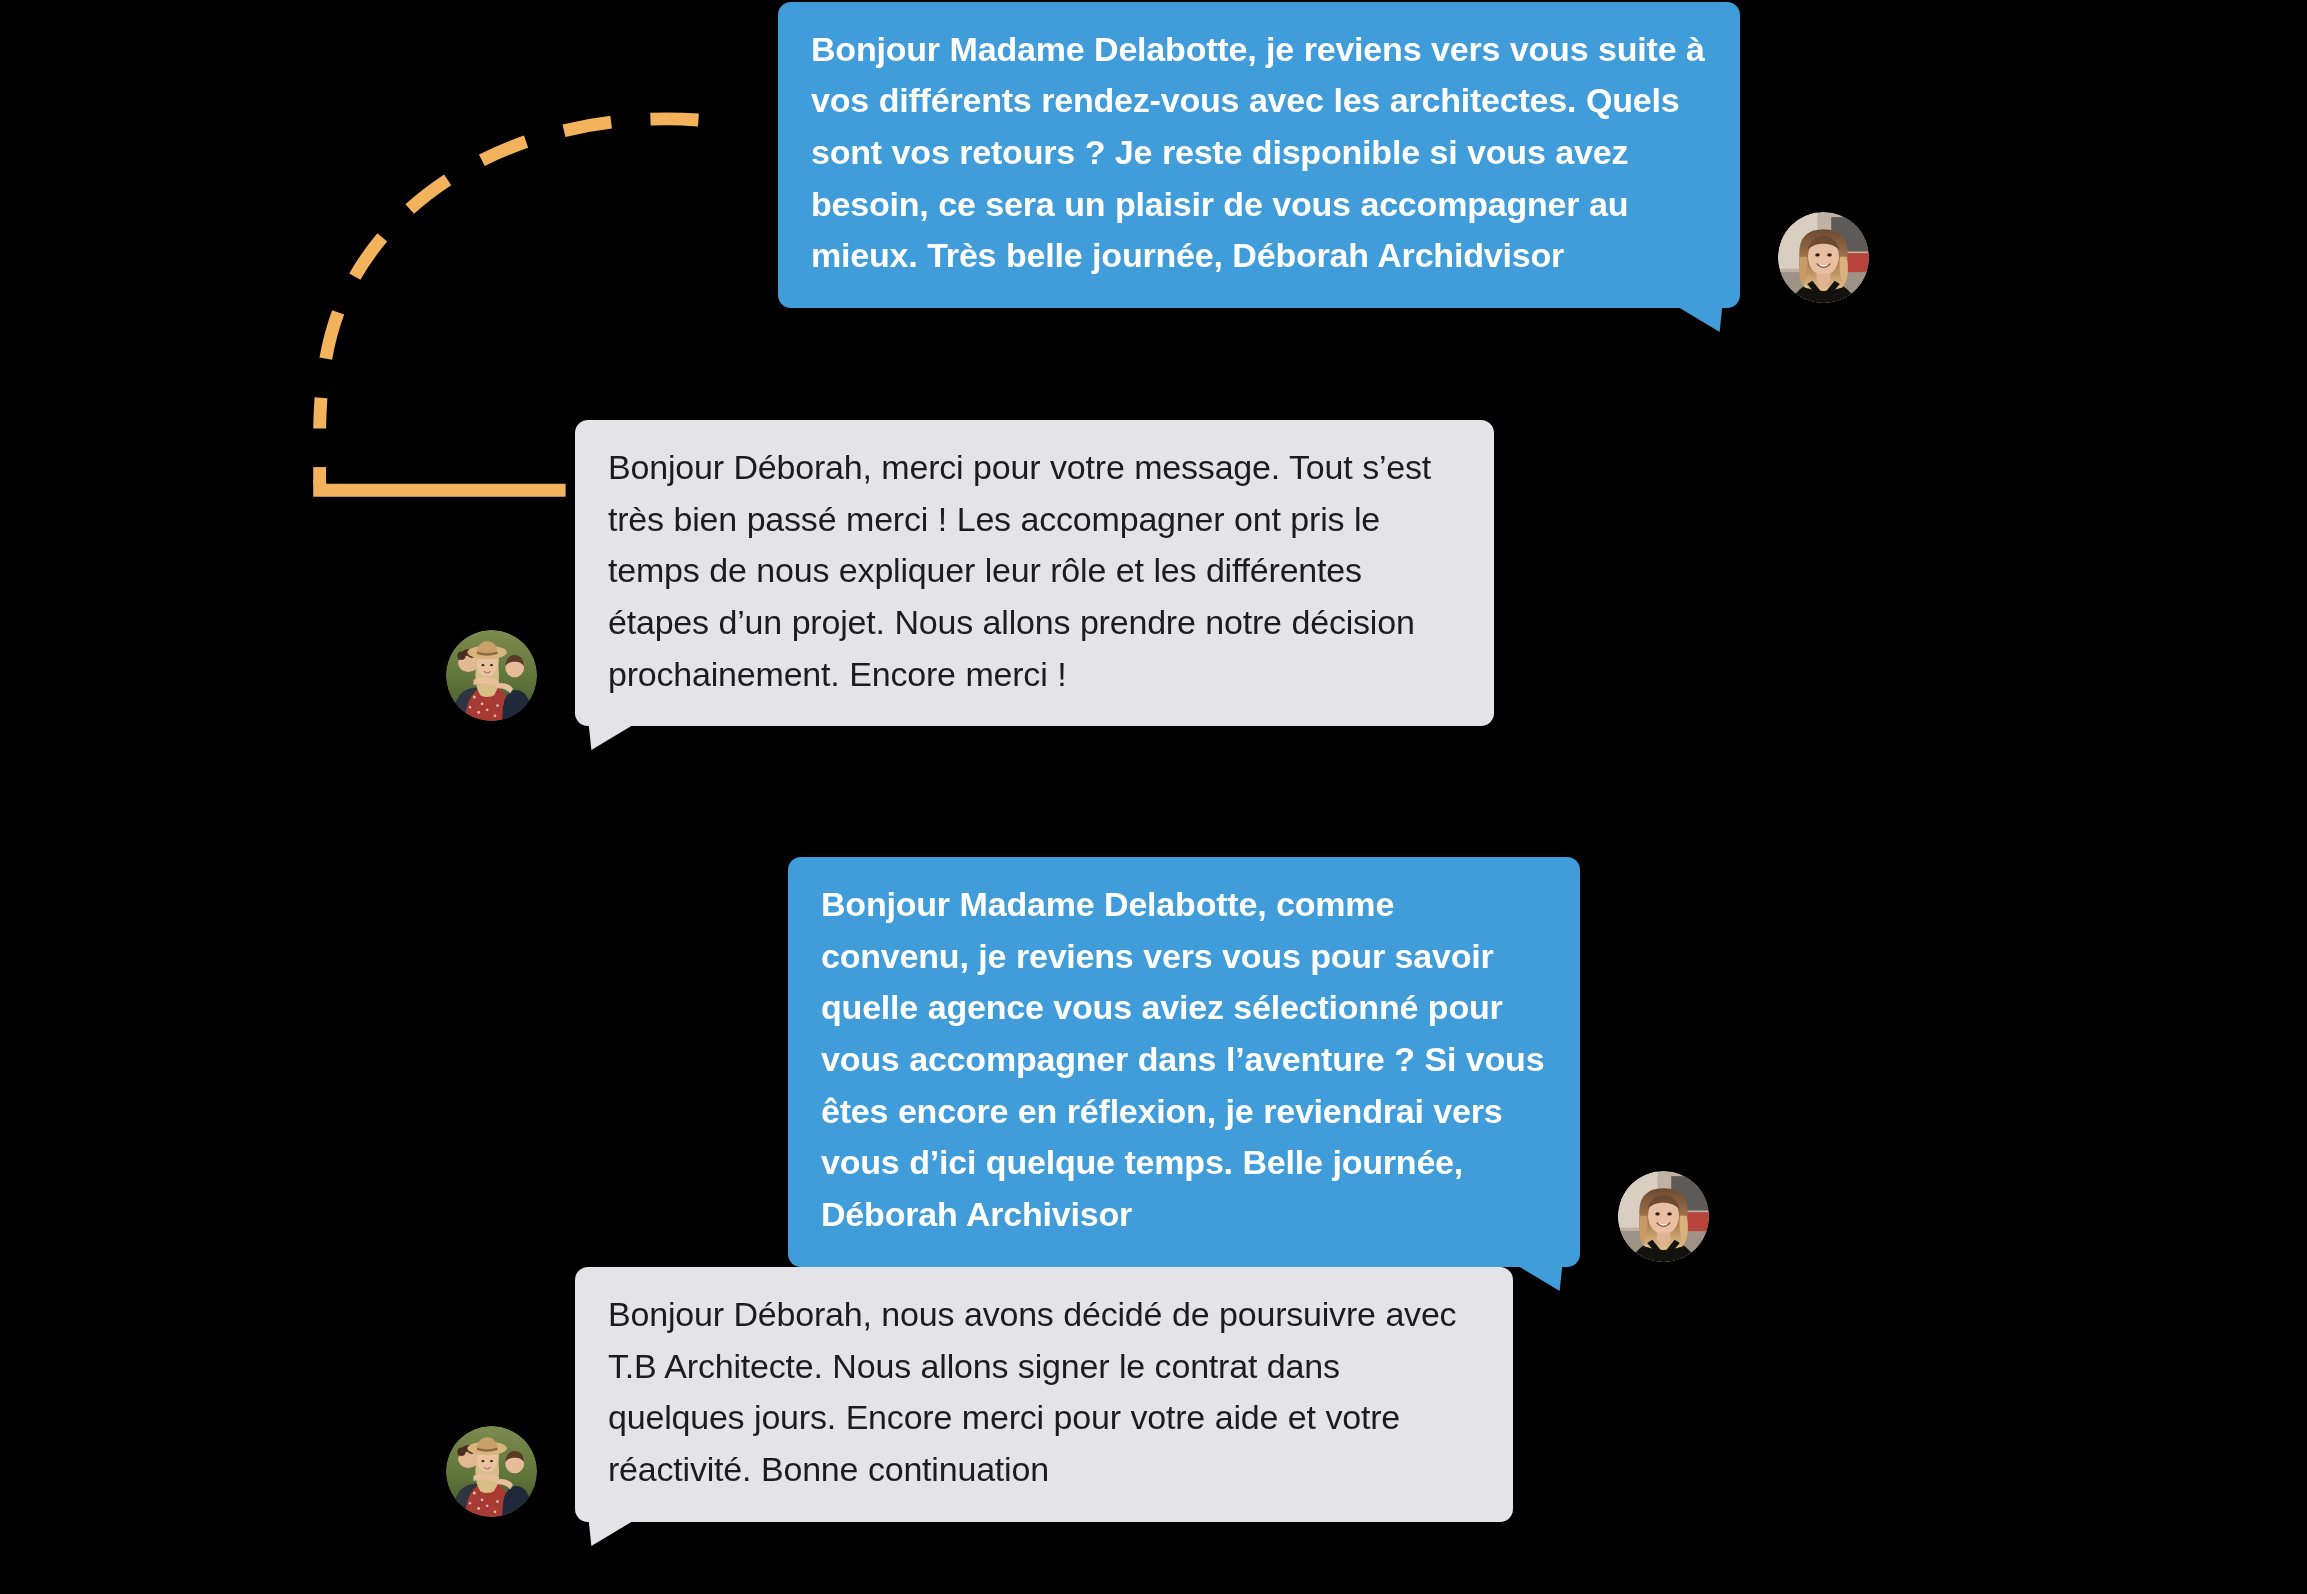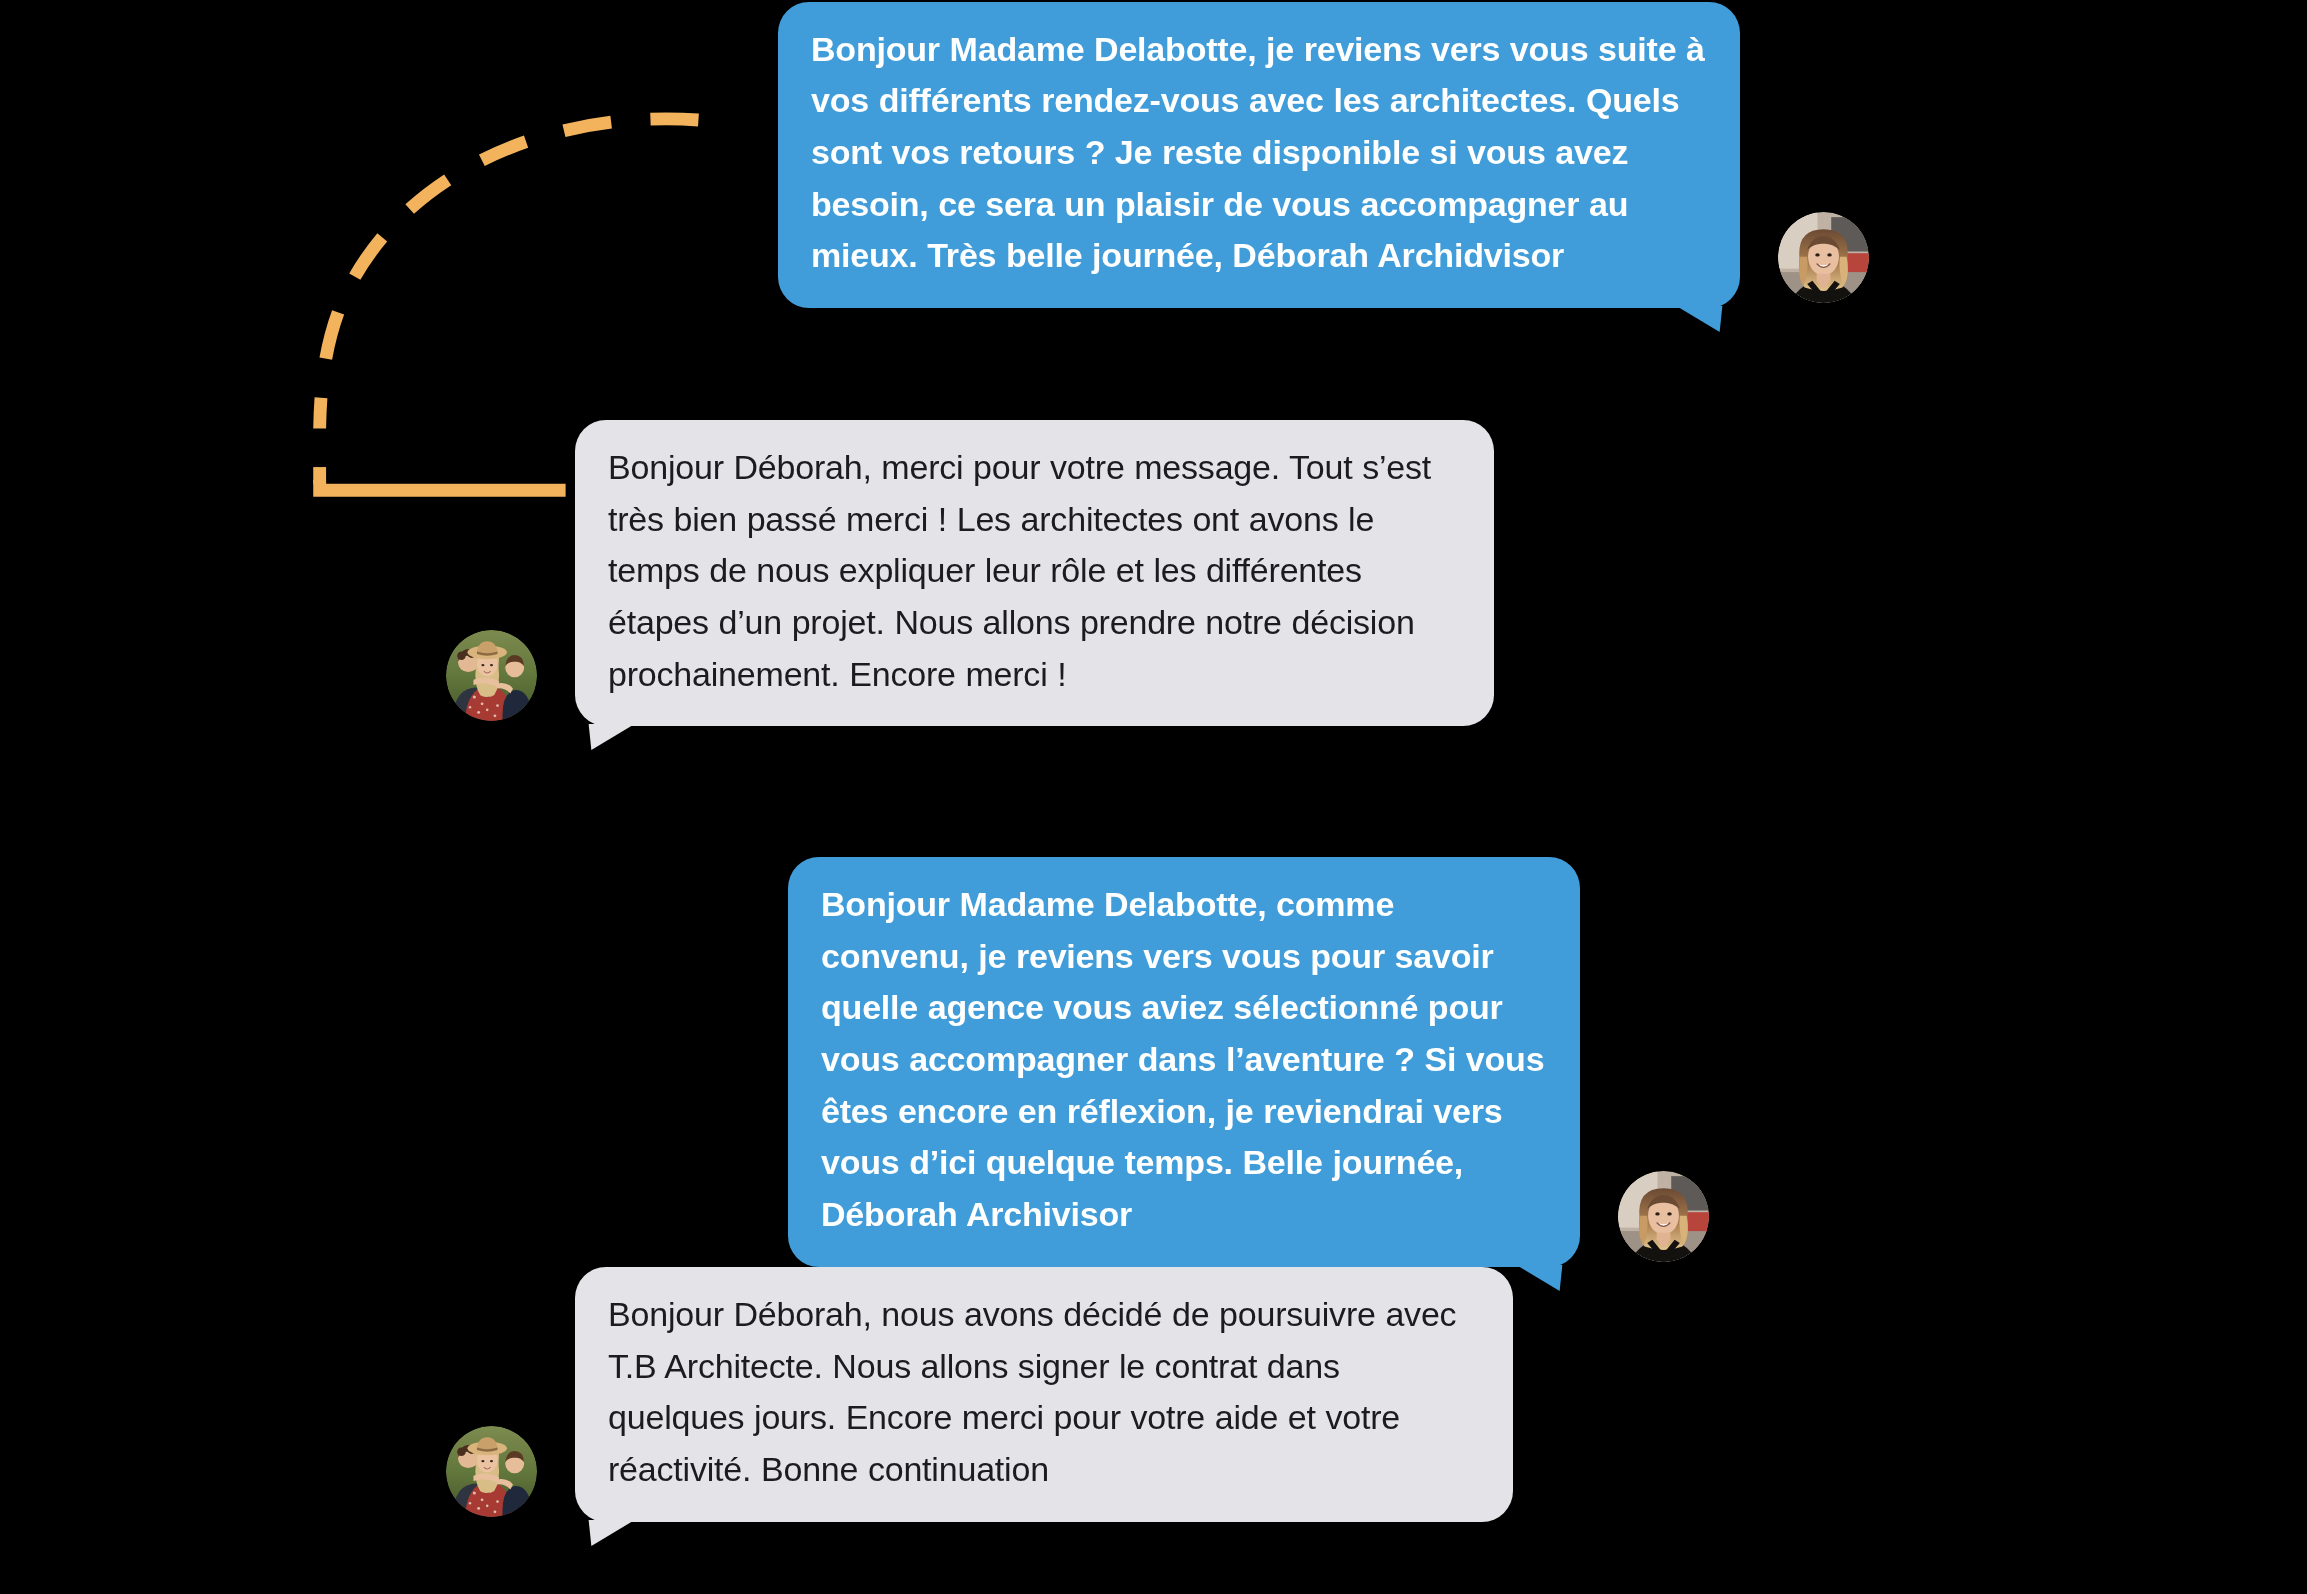--- a/index.html
+++ b/index.html
@@ -33,21 +33,21 @@
 
   
   .msg-row {
     position: absolute;
     display: flex;
     align-items: flex-end;
   }
 
   .bubble {
     position: relative;
-    border-radius: 31px;
+    border-radius: 13px;
     box-sizing: border-box;
     padding: 22px 33px 26px 33px;
     font-size: 34px;
     line-height: 1.52;
     letter-spacing: -0.2px;
     word-spacing: 0.4px;
   }
 
   .bubble.out {
     background: #409DD9;
@@ -224,21 +224,21 @@
 
           <path d="M66 106 q-2 -32 14 -36 q18 -2 22 36z" fill="#20283C"></path>
           <ellipse cx="80" cy="44" rx="11" ry="11" fill="#E6BD98"></ellipse>
           <path d="M69 42 q2 -13 11 -13 q10 0 11 13 q-5 -6 -11 -5 q-7 -1 -11 5z" fill="#5A3A22"></path>
 
           <path d="M32 58 q16 -6 30 2 l-2 6 q-14 -7 -28 -2z" fill="#E8BF9C"></path>
           <path d="M60 62 q12 -2 18 6 l-3 6 q-6 -7 -16 -6z" fill="#E8BF9C"></path>
         </g>
       </svg>
     </div>
-    <div class="bubble in">Bonjour Déborah, merci pour votre message. Tout s’est très bien passé merci ! Les architectes ont avons le temps de nous expliquer leur rôle et les différentes étapes d’un projet. Nous allons prendre notre décision prochainement. Encore merci !</div>
+    <div class="bubble in">Bonjour Déborah, merci pour votre message. Tout s’est très bien passé merci ! Les accompagner ont pris le temps de nous expliquer leur rôle et les différentes étapes d’un projet. Nous allons prendre notre décision prochainement. Encore merci !</div>
   </div>
 
   <div class="msg-row" id="row-3">
     <div class="bubble out">Bonjour Madame Delabotte, comme convenu, je reviens vers vous pour savoir quelle agence vous aviez sélectionné pour vous accompagner dans l’aventure ? Si vous êtes encore en réflexion, je reviendrai vers vous d’ici quelque temps. Belle journée, Déborah Archivisor</div>
     <div class="avatar">
       <svg viewBox="0 0 106 106">
         <defs>
           <clipPath id="clipA2">
               <circle cx="53" cy="53" r="53"></circle>
             </clipPath>

